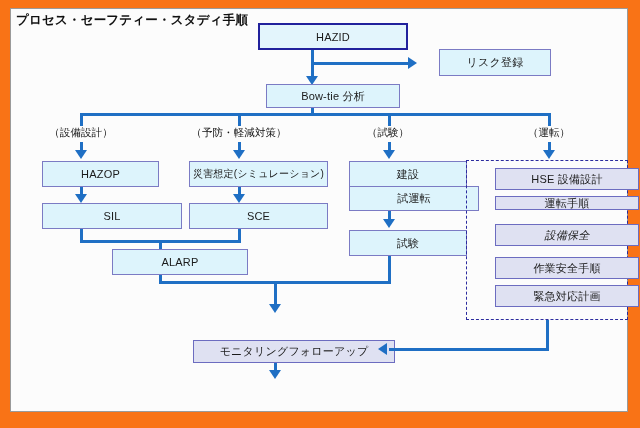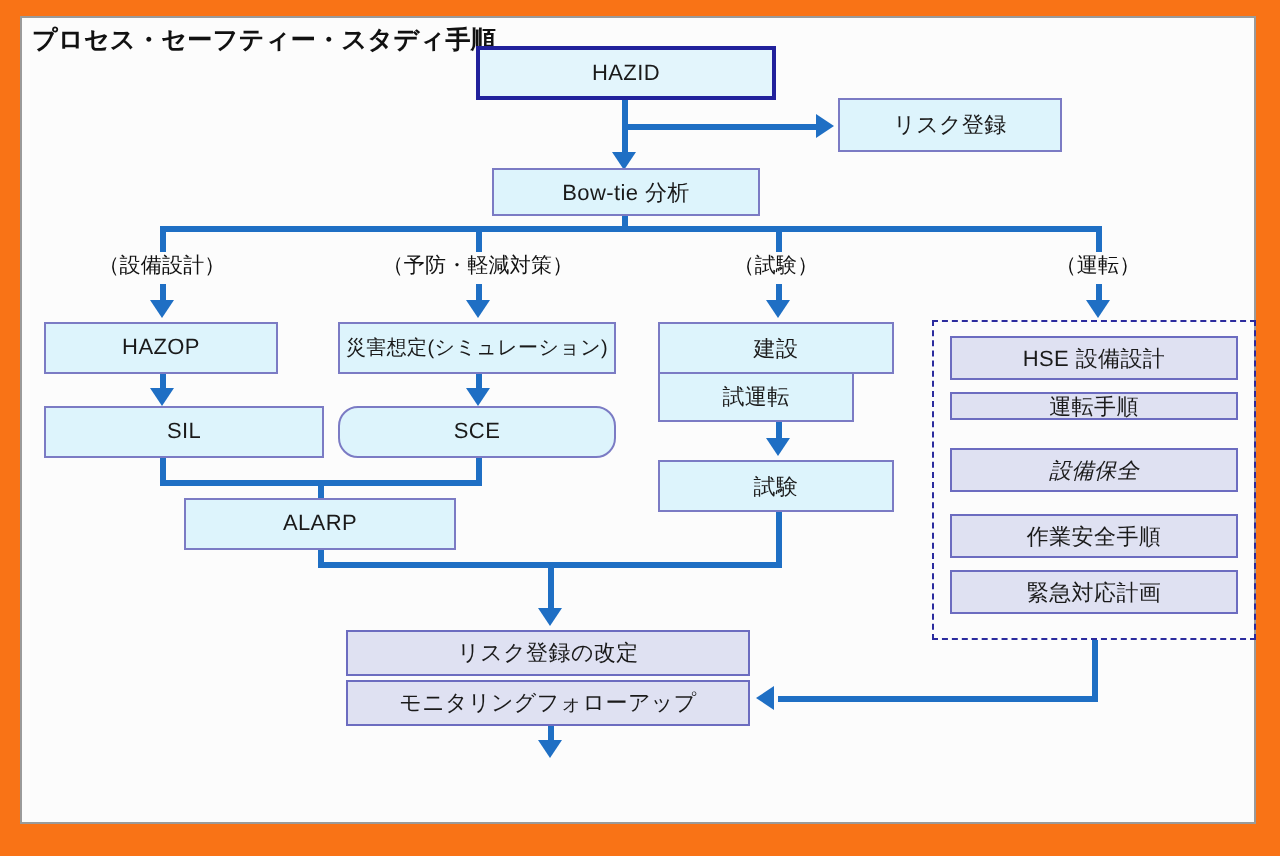--- a/index.html
+++ b/index.html
@@ -38,20 +38,21 @@
     box-sizing:border-box;
     background:#ddf3fb;
     border:1px solid #6f6fbe;
     display:flex;
     align-items:center;
     justify-content:center;
     font-size:11px;
     color:#1a1a1a;
     white-space:nowrap;
     letter-spacing:0.2px;
+    margin-left:20px;
   }
   .box.cyan{background:#ddf4fc;border:1px solid #7b7bc4;}
   .box.hazid{background:#e3f5fc;border:2px solid #21219c;}
   .box.lav{background:#dfe1f2;border:1px solid #6c6cc0;}
   .box.red{background:#ddf4fc;border:2px solid #e8302a;}
   .box.jp{font-size:11px;}
   .box.sm{font-size:10px;}
   
   .dashed-group{
     position:absolute;
@@ -147,43 +148,42 @@
   <div class="ah-down" style="left:543px;top:150px;"></div>
 
   <div class="box cyan" style="left:22px;top:161px;width:117px;height:26px;">HAZOP</div>
   <div class="ln v" style="left:80px;top:187px;height:10px;"></div>
   <div class="ah-down" style="left:75px;top:194px;"></div>
   <div class="box cyan" style="left:22px;top:203px;width:140px;height:26px;">SIL</div>
 
   <div class="box cyan sm" style="left:169px;top:161px;width:139px;height:26px;">災害想定(シミュレーション)</div>
   <div class="ln v" style="left:238px;top:187px;height:10px;"></div>
   <div class="ah-down" style="left:233px;top:194px;"></div>
-  <div class="box cyan" style="left:169px;top:203px;width:139px;height:26px;border-radius:10px;">SCE</div>
+  <div class="box cyan" style="left:169px;top:203px;width:139px;height:26px;">SCE</div>
 
   <div class="ln v" style="left:80px;top:229px;height:14px;"></div>
   <div class="ln v" style="left:238px;top:229px;height:14px;"></div>
   <div class="ln h" style="left:80px;top:240px;width:161px;"></div>
   <div class="ln v" style="left:159px;top:240px;height:9px;"></div>
 
   <div class="box cyan" style="left:92px;top:249px;width:136px;height:26px;">ALARP</div>
 
   <div class="box cyan jp" style="left:329px;top:161px;width:118px;height:26px;">建設</div>
-  <div class="box cyan jp" style="left:329px;top:186px;width:98px;height:25px;">試運転</div>
+  <div class="box cyan jp" style="left:329px;top:186px;width:130px;height:25px;">試運転</div>
   <div class="ln v" style="left:388px;top:211px;height:11px;"></div>
   <div class="ah-down" style="left:383px;top:219px;"></div>
   <div class="box cyan jp" style="left:329px;top:230px;width:118px;height:26px;">試験</div>
 
   <div class="ln v" style="left:388px;top:256px;height:27px;"></div>
 
   <div class="ln v" style="left:159px;top:275px;height:9px;"></div>
   <div class="ln h" style="left:159px;top:281px;width:232px;"></div>
   <div class="ln v" style="left:274px;top:281px;height:26px;"></div>
   <div class="ah-down" style="left:269px;top:304px;"></div>
 
-  <div class="box lav jp" style="left:173px;top:315px;width:202px;height:23px;">リスク登録の改定</div>
   <div class="box lav jp" style="left:173px;top:340px;width:202px;height:23px;">モニタリングフォローアップ</div>
 
   <div class="ln v" style="left:274px;top:363px;height:10px;"></div>
   <div class="ah-down" style="left:269px;top:370px;"></div>
 
 
   <div class="dashed-group" style="left:466px;top:160px;width:162px;height:160px;"></div>
 
   <div class="box lav jp" style="left:475px;top:168px;width:144px;height:22px;">HSE 設備設計</div>
   <div class="box lav jp" style="left:475px;top:196px;width:144px;height:14px;">運転手順</div>

